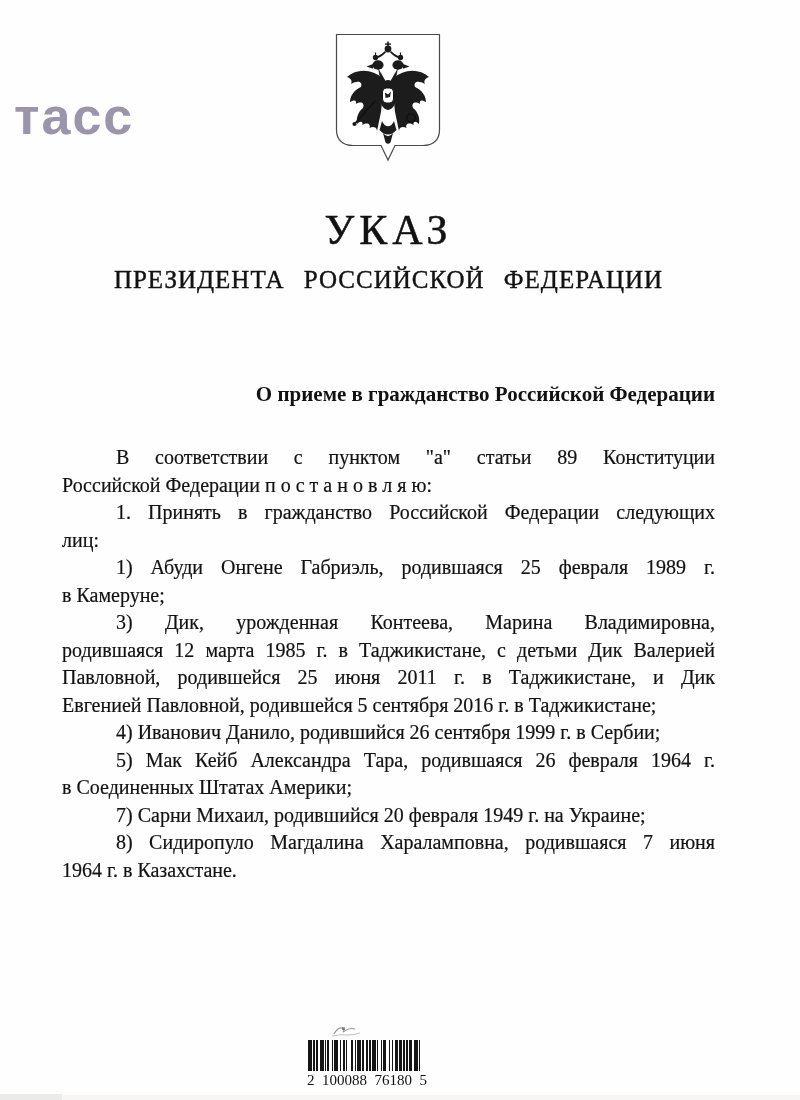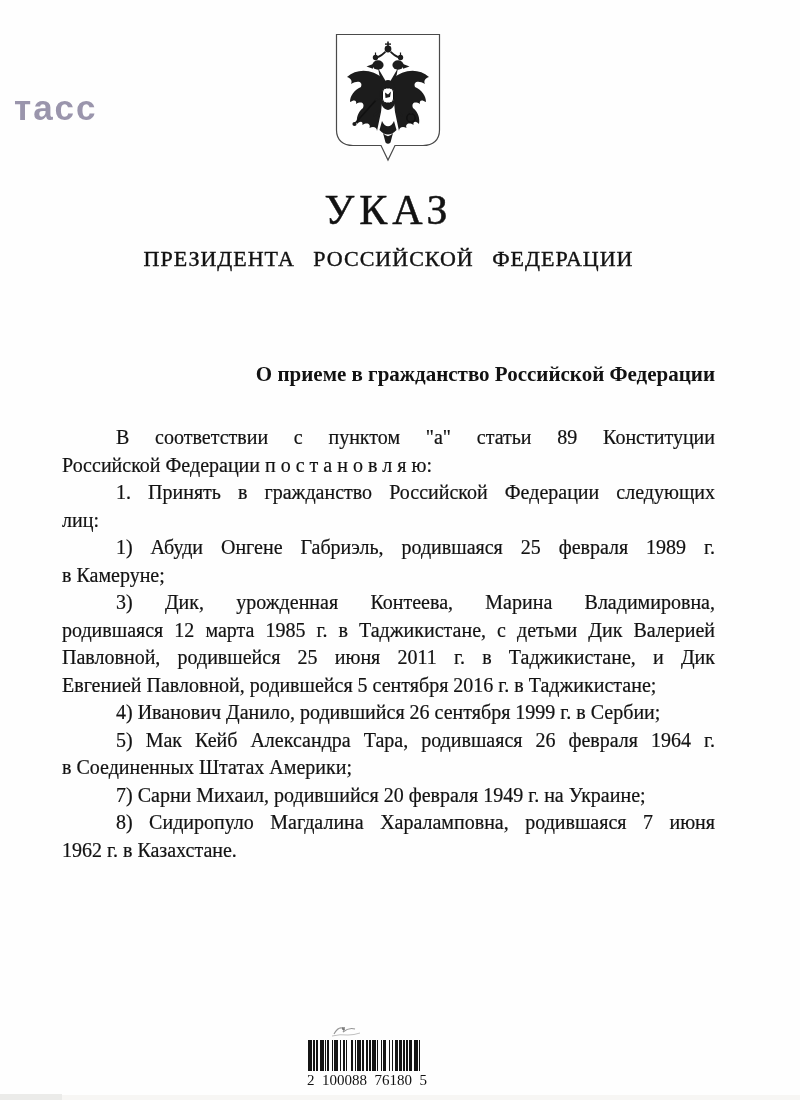--- a/index.html
+++ b/index.html
@@ -7,34 +7,34 @@
     width:800px;height:1100px;position:relative;overflow:hidden;
     background:#fefefe;color:#121212;
     font-family:"Liberation Serif", serif;
   }
   .page{position:absolute;inset:0;background:#fefefe;}
 
   
   .tass{
     position:absolute;left:14px;top:90px;
     font-family:"Liberation Sans", sans-serif;
-    font-weight:bold;font-size:35px;line-height:1;letter-spacing:2px;
+    font-weight:bold;font-size:52px;line-height:1;letter-spacing:2px;
   }
 
   
   .emblem{position:absolute;left:333px;top:33px;width:110px;height:135px;}
 
-  .content{position:absolute;left:62px;width:653px;}
+  .content{position:absolute;left:62px;width:653px;margin-top:20px;}
 
   .title{
     top:186px;text-align:center;font-size:42px;letter-spacing:5px;
     -webkit-text-stroke:0.5px currentColor;
   }
   .issuer{
-    top:246px;text-align:center;font-size:22px;
+    top:246px;text-align:center;font-size:25px;
     letter-spacing:1px;word-spacing:12px;
     -webkit-text-stroke:0.4px currentColor;
   }
   .subject{
     top:362px;text-align:right;font-size:21px;font-weight:bold;
   }
 
   .bodytext{
     top:424px;font-size:20px;line-height:27.5px;
     -webkit-text-stroke:0.2px currentColor;
@@ -150,21 +150,21 @@
       </div>
       <div class="para">
         <div class="line indent just">5) Мак Кейб Александра Тара, родившаяся 26 февраля 1964 г.</div>
         <div class="line">в Соединенных Штатах Америки;</div>
       </div>
       <div class="para">
         <div class="line indent">7) Сарни Михаил, родившийся 20 февраля 1949 г. на Украине;</div>
       </div>
       <div class="para">
         <div class="line indent just">8) Сидиропуло Магдалина Хараламповна, родившаяся 7 июня</div>
-        <div class="line">1962 г. в Казахстане.</div>
+        <div class="line">1964 г. в Казахстане.</div>
       </div>
     </div>
 
   <div class="barcode-wrap">
     <span class="smudge">
       <svg width="34" height="14" viewBox="0 0 34 14" xmlns="http://www.w3.org/2000/svg">
         <path d="M4,10 q4,-7 8,-6 q3,1 1,4 q6,-5 12,-3" fill="none" stroke="#6f6f6f" stroke-width="1.1" opacity="0.75"></path>
         <path d="M2,12 q8,-2 16,-1 q6,0 12,-2" fill="none" stroke="#8a8a8a" stroke-width="0.9" opacity="0.6"></path>
         <rect x="12" y="3" width="3" height="3" fill="#5c5c5c" opacity="0.6"></rect>
       </svg>

